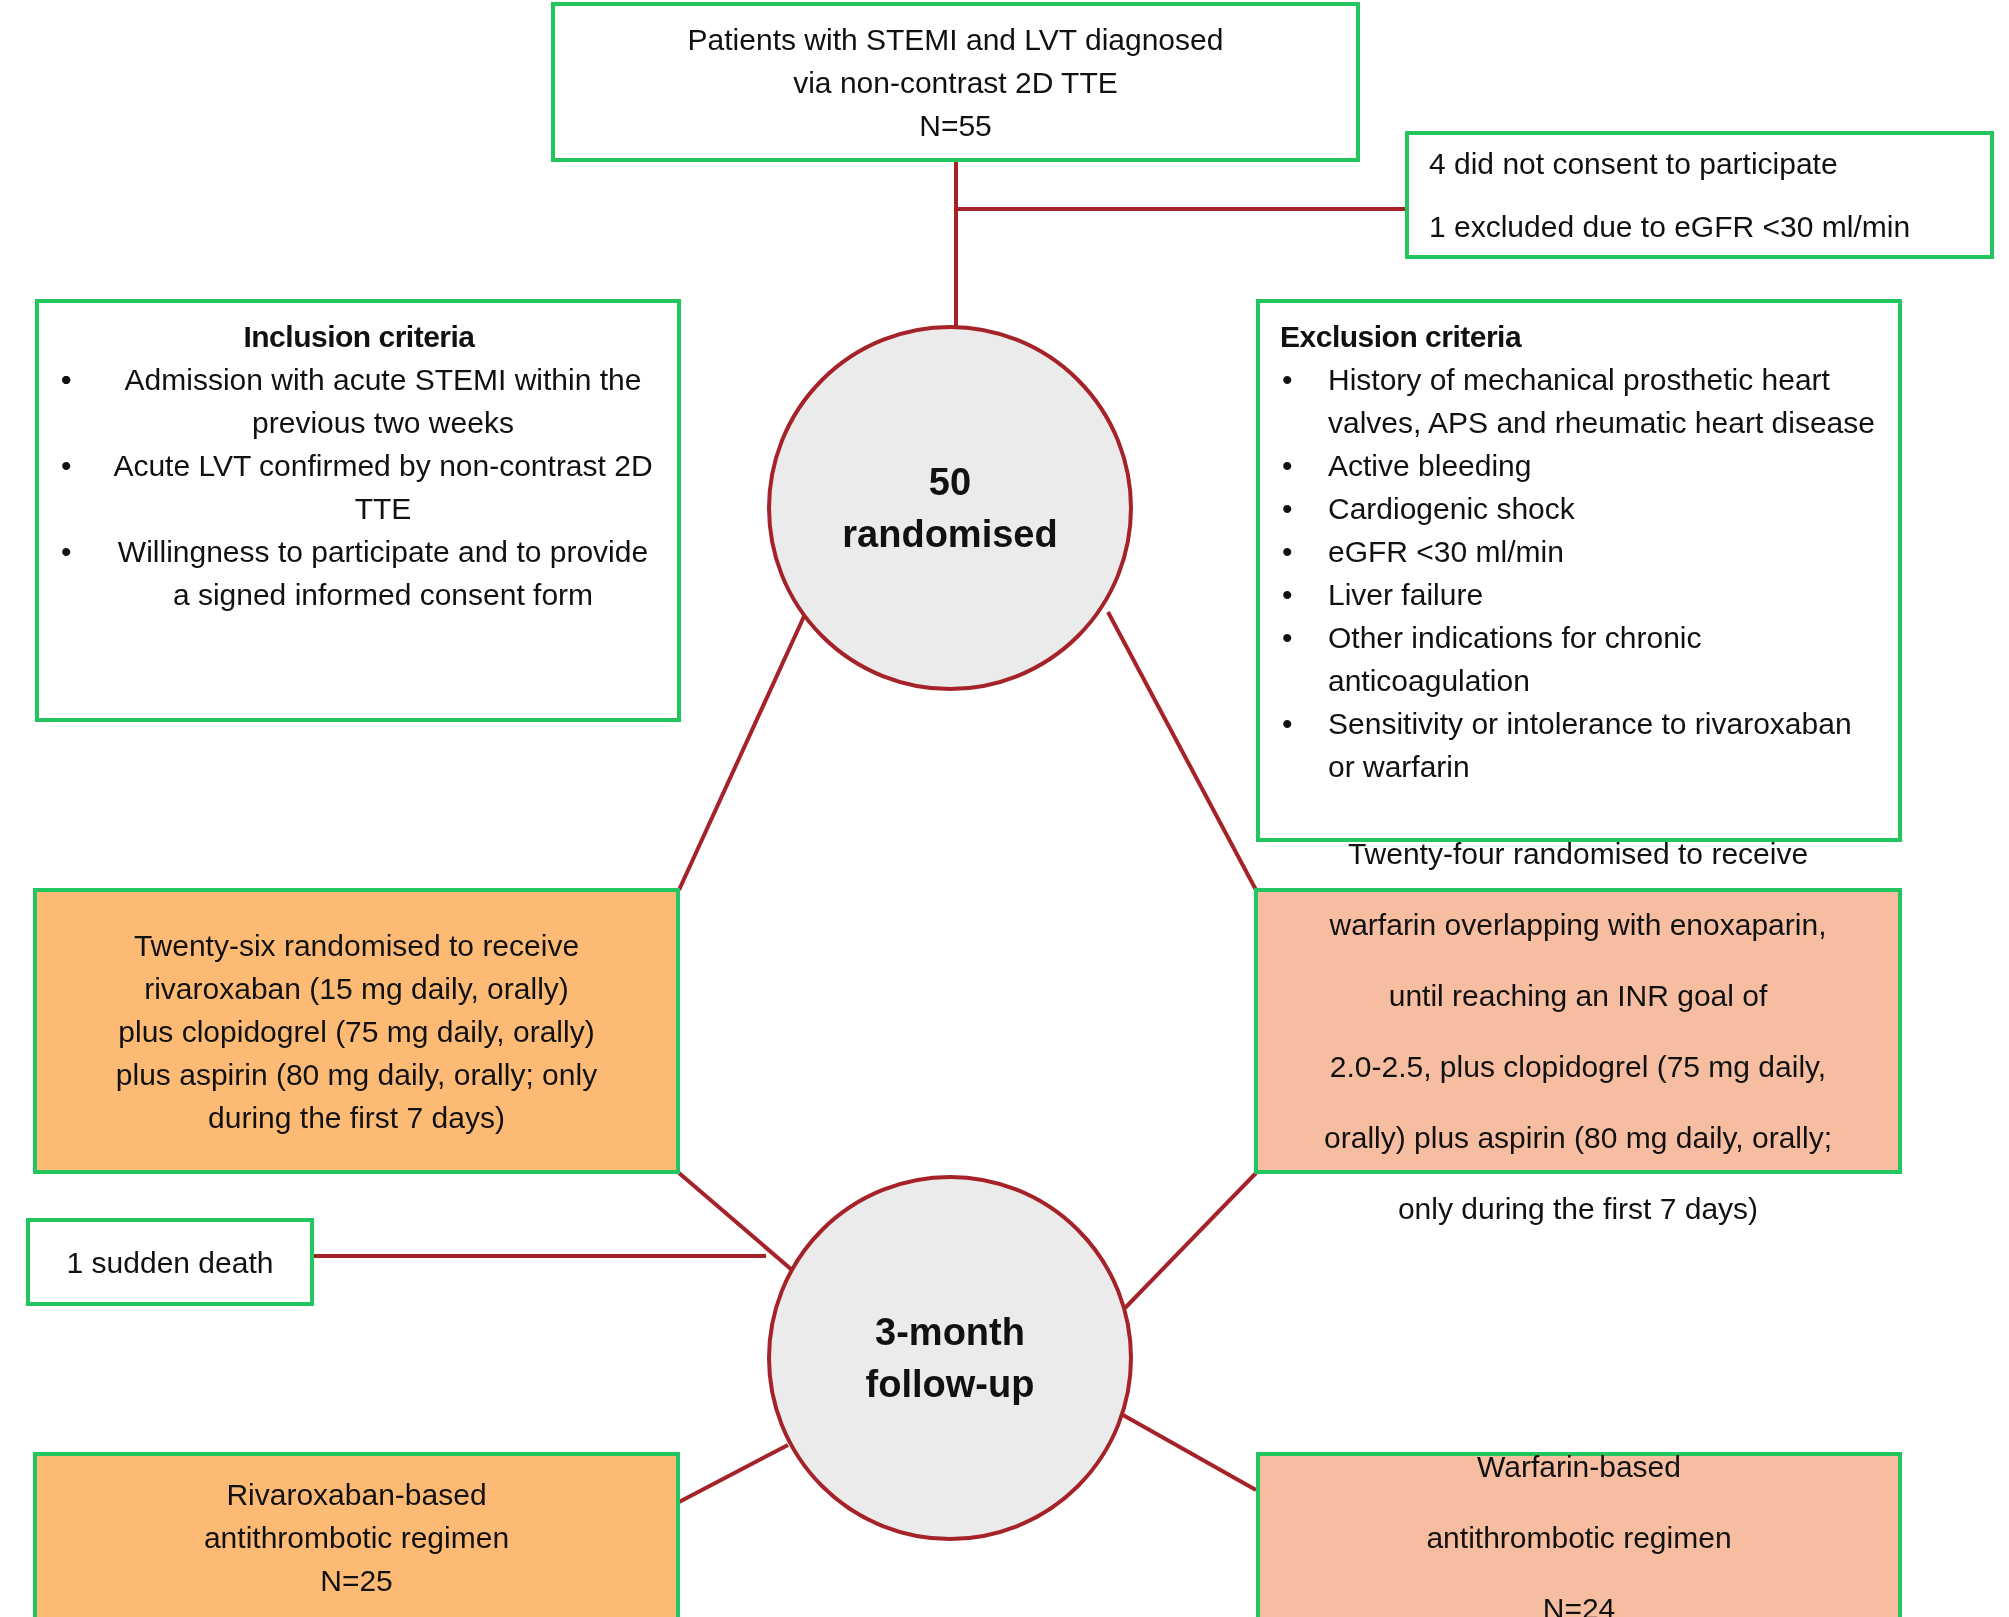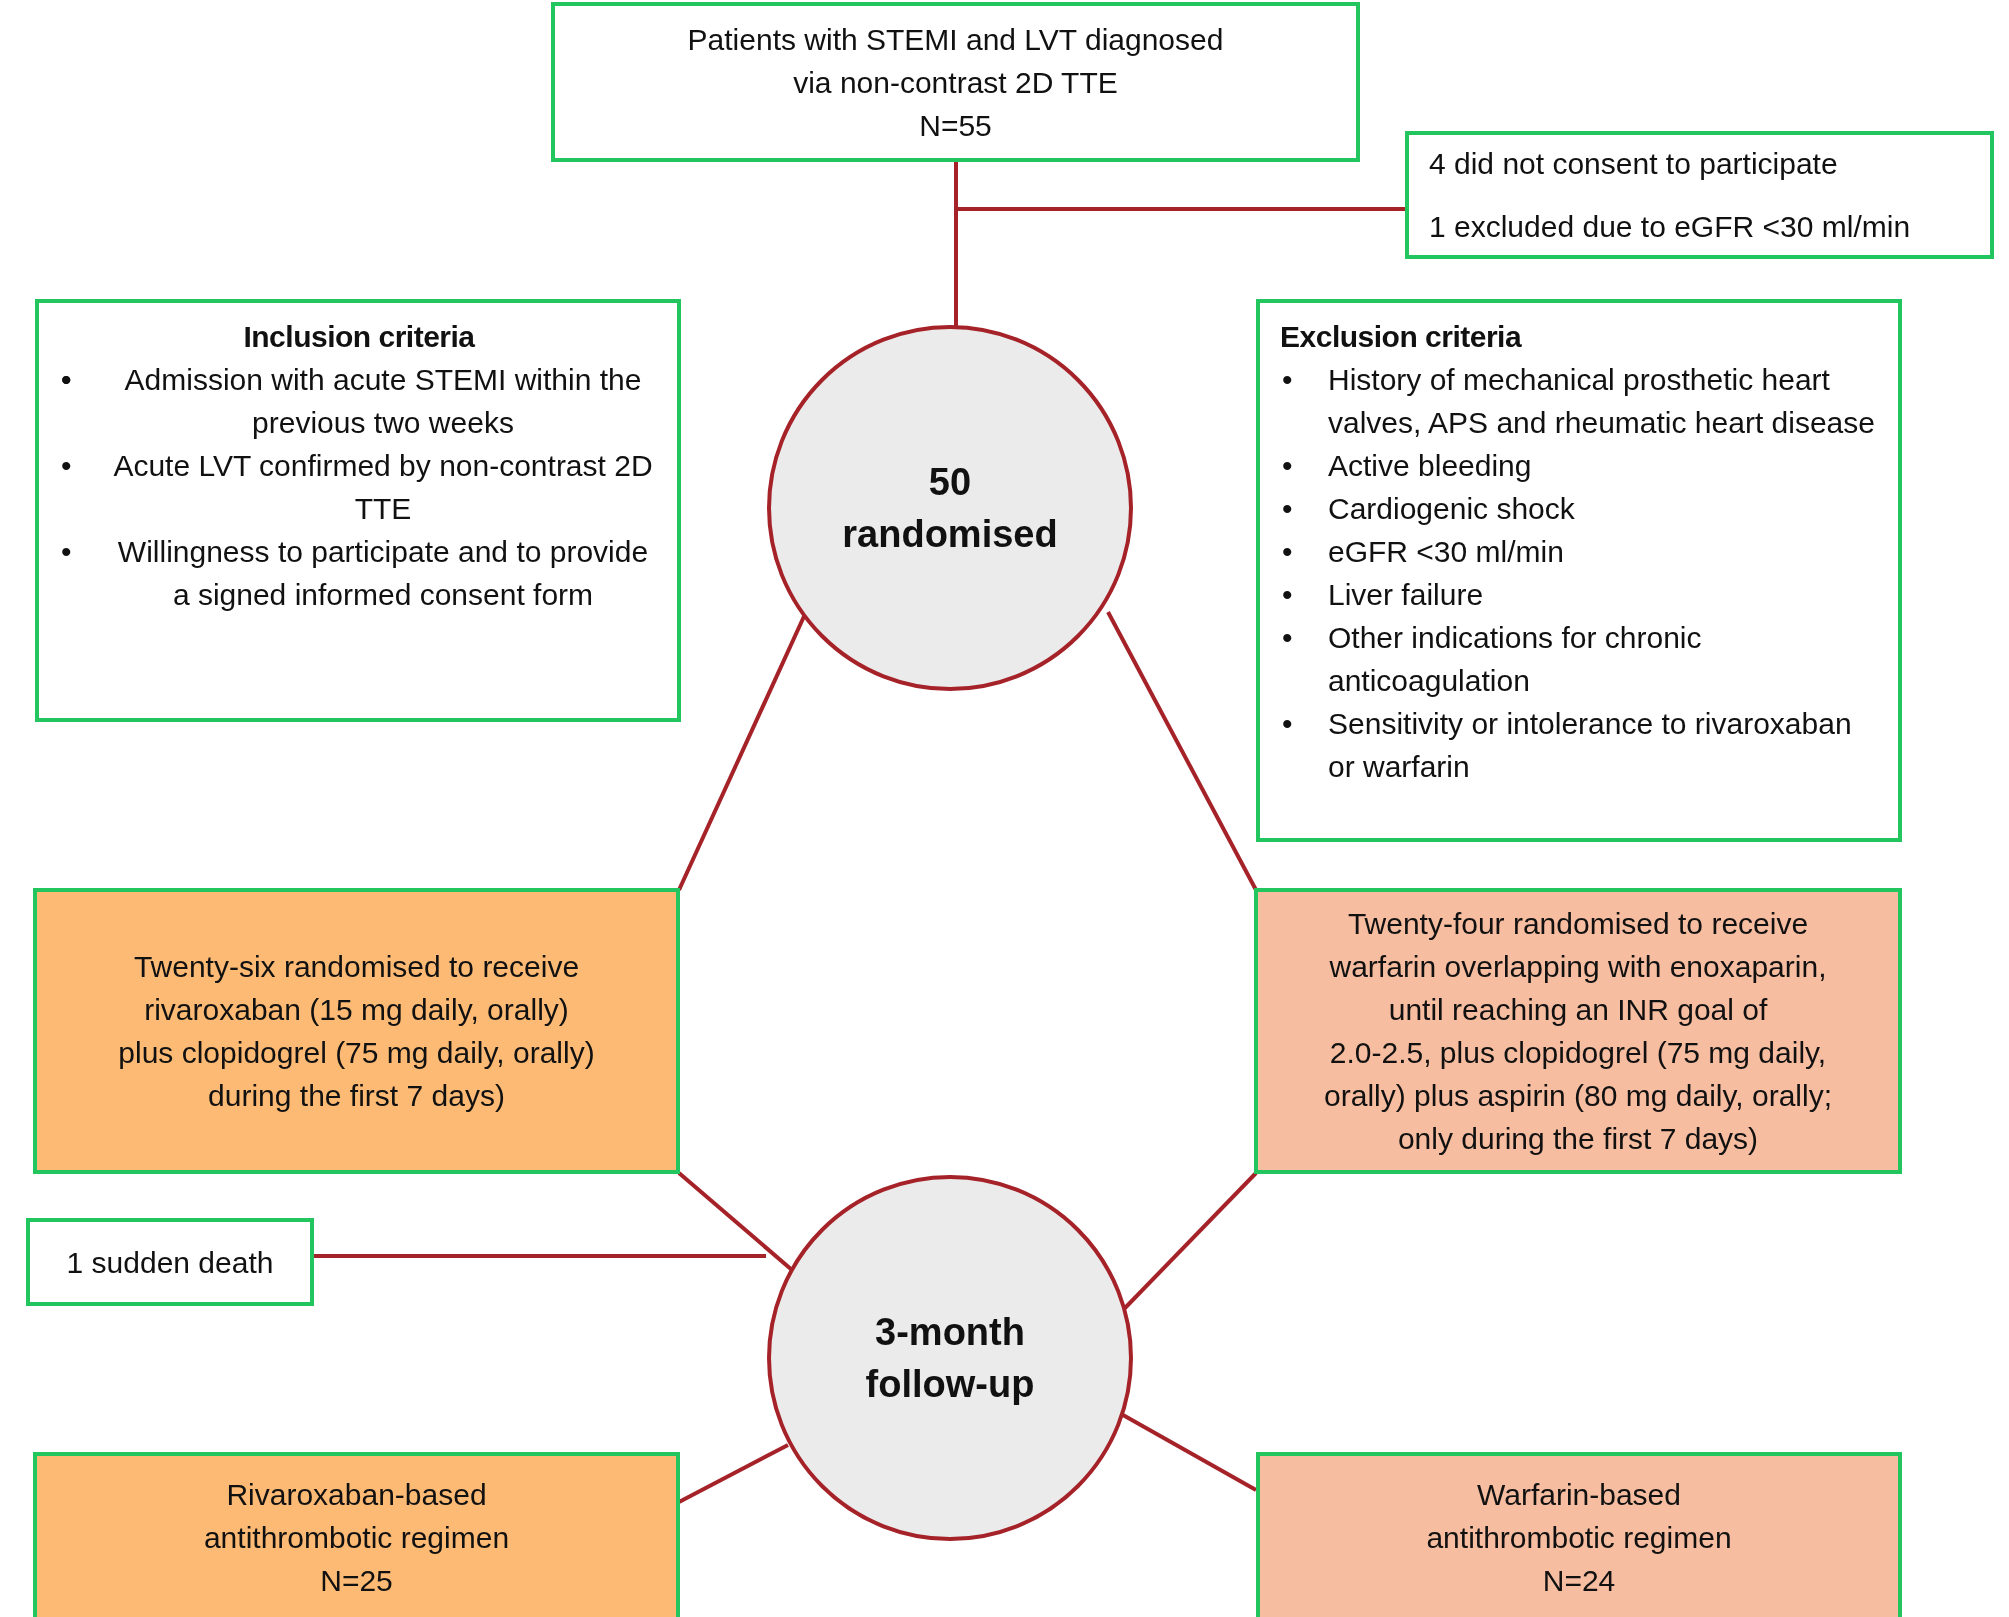--- a/index.html
+++ b/index.html
@@ -3,21 +3,21 @@
 <meta charset="utf-8">
 <style>
   html, body { margin:0; padding:0; background:#ffffff; }
   body { width:2009px; height:1617px; position:relative; overflow:hidden;
          font-family:"Liberation Sans", "DejaVu Sans", sans-serif; color:#111; }
   #connectors { position:absolute; left:0; top:0; width:2009px; height:1617px; }
   .box { position:absolute; box-sizing:border-box; border:4px solid #22c55e; background:#fff; }
   .center-text { display:flex; flex-direction:column; align-items:center; justify-content:center; text-align:center;
                  font-size:30px; line-height:43px; }
   .blue { background:#fdba74; }
-  .orange { background:#f7bda0; }
+  .orange { background:#f7bda0;gap:28px; }
   .criteria { padding:12px 18px 0 20px; font-size:30px; line-height:43px; }
   .criteria h3 { margin:0; font-size:30px; font-weight:bold; line-height:43px; letter-spacing:-0.5px; }
   .criteria ul { list-style:none; margin:0; padding:0; }
   .criteria li { position:relative; padding-left:48px; }
   .criteria li .bullet { position:absolute; left:2px; top:0; }
   .circle-label { position:absolute; display:flex; flex-direction:column; align-items:center; justify-content:center;
                   text-align:center; font-weight:bold; font-size:38px; line-height:52px; }
   .left-text { justify-content:center; align-items:flex-start; text-align:left; padding-left:20px;gap:20px; }
 </style>
 </head>
@@ -75,20 +75,21 @@
 
 <div class="circle-label" style="left:769px; top:327px; width:362px; height:362px;">
   <div>50</div>
   <div>randomised</div>
 </div>
 
 <div class="box center-text blue" style="left:33px; top:888px; width:647px; height:286px;">
   <div>Twenty-six randomised to receive</div>
   <div>rivaroxaban (15 mg daily, orally)</div>
   <div>plus clopidogrel (75 mg daily, orally)</div>
+  <div>plus aspirin (80 mg daily, orally; only</div>
   <div>during the first 7 days)</div>
 </div>
 
 <div class="box center-text orange" style="left:1254px; top:888px; width:648px; height:286px;">
   <div>Twenty-four randomised to receive</div>
   <div>warfarin overlapping with enoxaparin,</div>
   <div>until reaching an INR goal of</div>
   <div>2.0-2.5, plus clopidogrel (75 mg daily,</div>
   <div>orally) plus aspirin (80 mg daily, orally;</div>
   <div>only during the first 7 days)</div>

